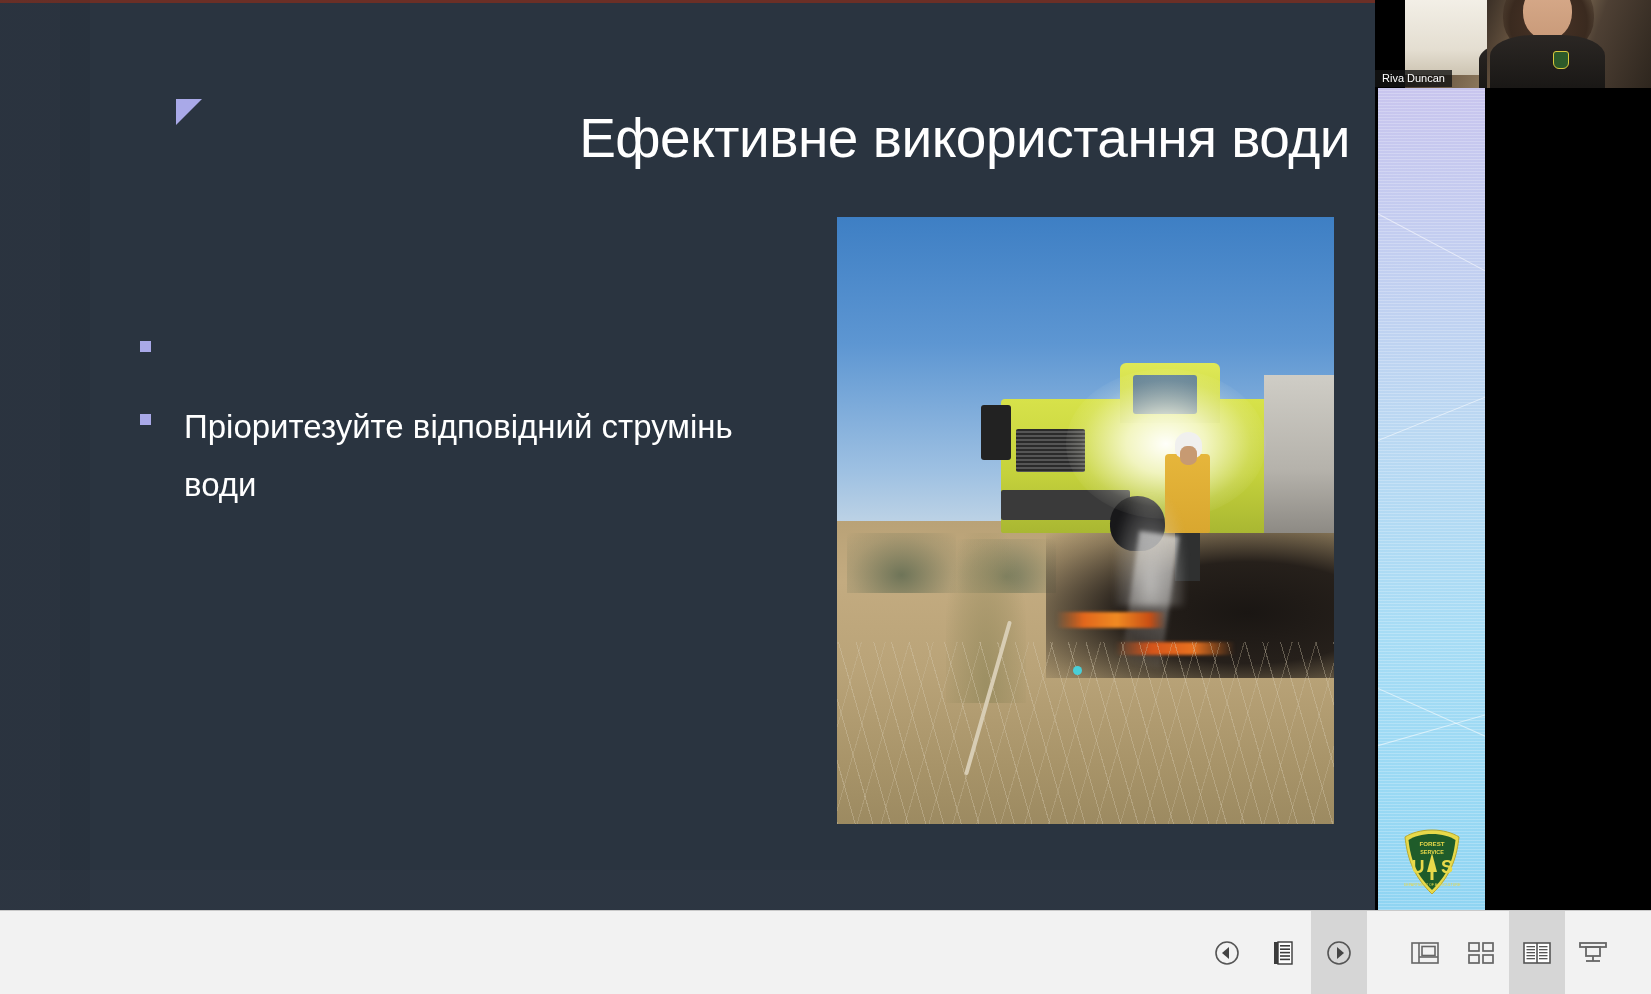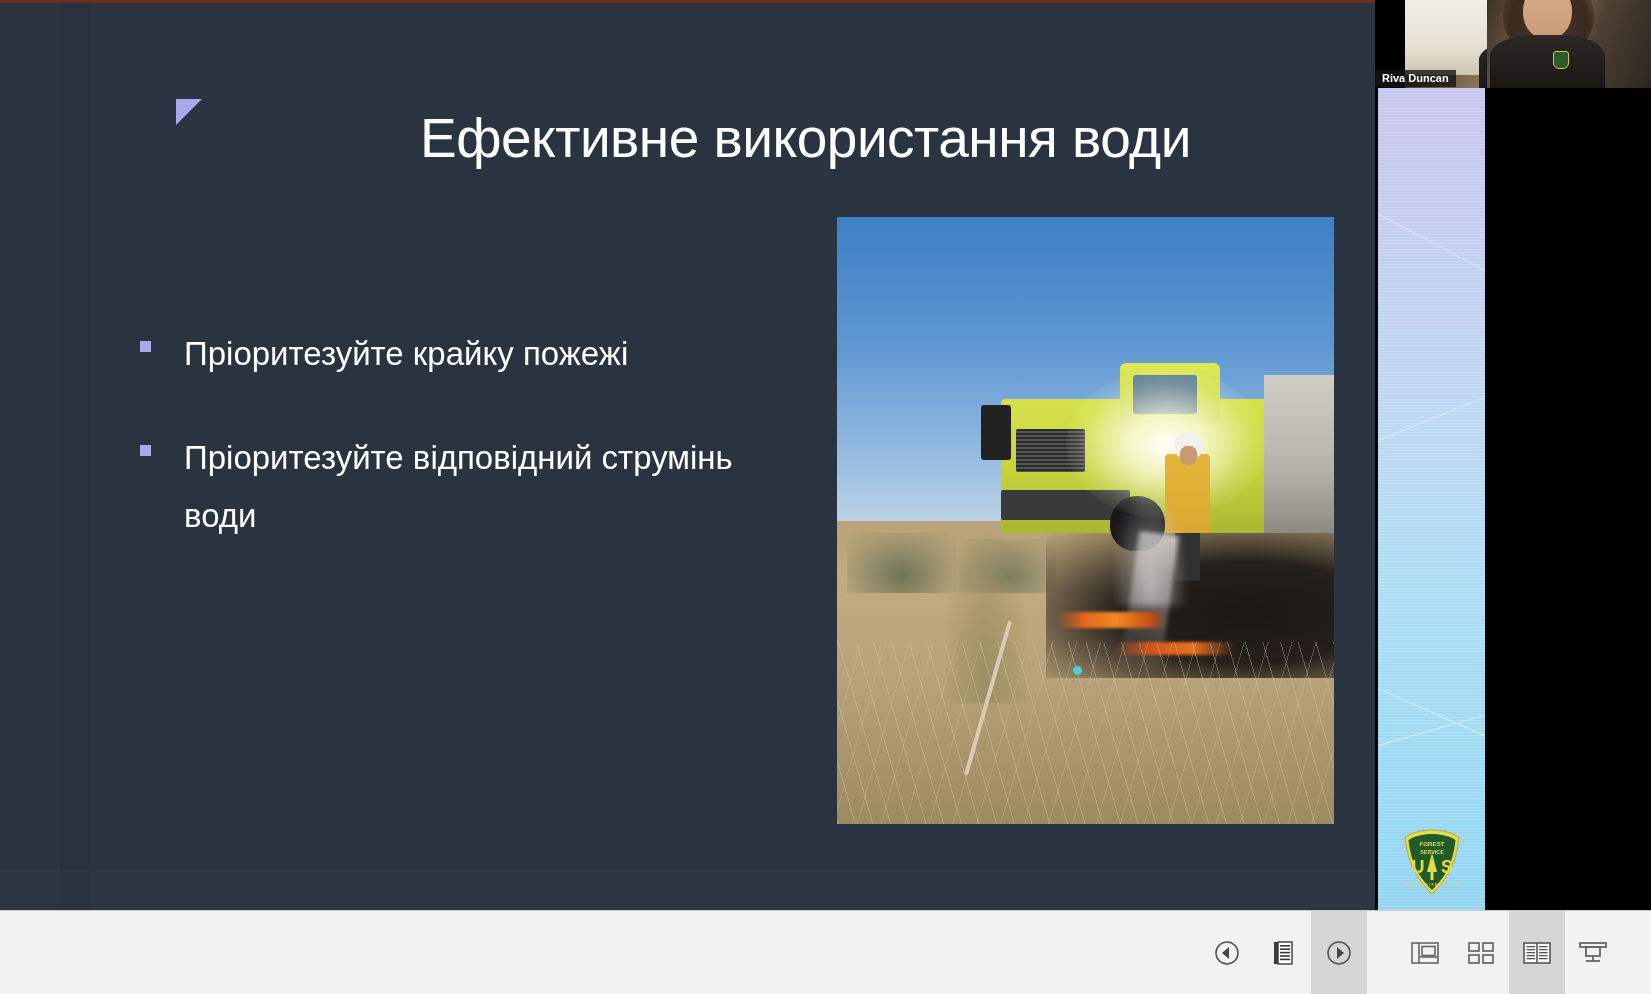--- a/index.html
+++ b/index.html
@@ -31,20 +31,21 @@
 
   #deco-triangle {
     position:absolute; left:176px; top:99px;
     width:0; height:0;
     border-left:26px solid #a9a9e8;
     border-bottom:26px solid transparent;
   }
 
   #slide-title {
     position:absolute; left:420px; top:108px; width:930px;
+    text-align:right;
     color:#ffffff;
     font-size:55px;
     line-height:1.1;
     font-weight:400;
     letter-spacing:-0.5px;
     white-space:nowrap;
   }
 
   #bullet-list {
     position:absolute; left:140px; top:325px; width:620px;
@@ -251,21 +252,20 @@
     background:#2d5a2a; border:1px solid #d9c83c; border-radius:3px 3px 6px 6px;
   }
   #video-name-label {
     position:absolute; left:1375px; top:70px;
     background:rgba(20,20,20,0.80);
     color:#ffffff;
     font-size:11px;
     padding:2px 7px 3px 7px;
     white-space:nowrap;
     z-index:5;
-    font-weight:bold;
   }
   #video-second {
     position:absolute; left:1487px; top:0; width:164px; height:88px;
     overflow:hidden;
     background:#262018;
   }
 
   
   #toolbar {
     position:absolute; left:0; bottom:0; width:1651px; height:84px;
@@ -301,21 +301,20 @@
   <div id="slide-top-rule"></div>
   <div id="slide-noise"></div>
 
   <div id="deco-triangle"></div>
 
   <div id="slide-title">Ефективне використання води</div>
 
   <div id="bullet-list">
     <div class="bullet-item">
       <span class="bullet-marker"></span>
-      <span class="bullet-text">Пріоритезуйте крайку пожежі</span>
     </div>
     <div class="bullet-item">
       <span class="bullet-marker"></span>
       <span class="bullet-text">Пріоритезуйте відповідний струмінь води</span>
     </div>
   </div>
 
   <div id="slide-photo">
     <div class="ph ph-sky"></div>
     <div class="ph ph-ground"></div>

